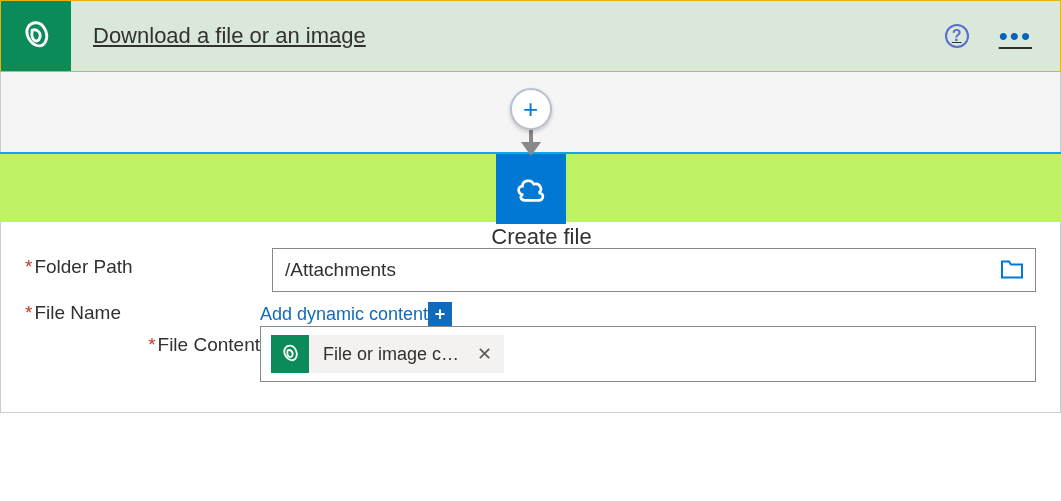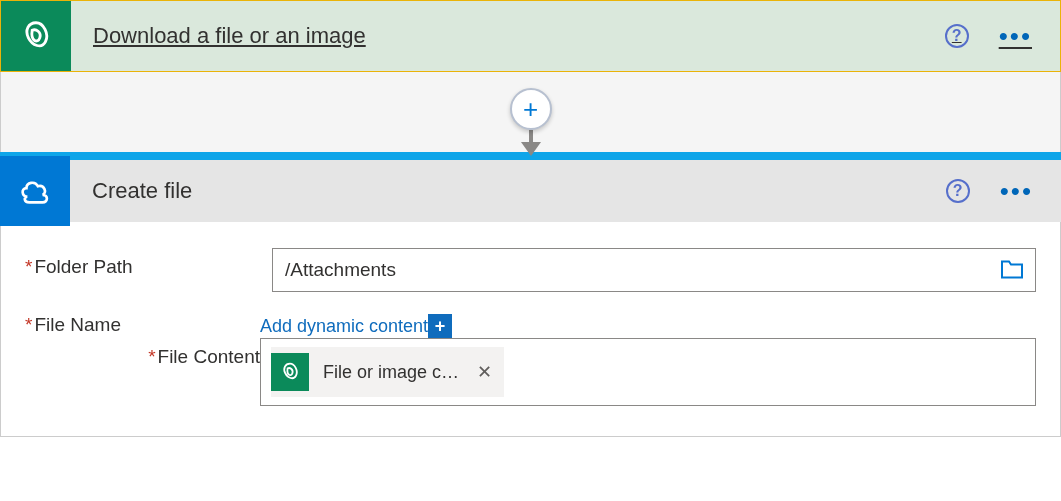--- a/index.html
+++ b/index.html
@@ -15,21 +15,21 @@
     margin-bottom: 0;
     text-decoration: underline;
   }
   
   .action-head {
     display: flex;
     align-items: center;
     height: 70px;
   }
   .head-green { background: #DAE8DC; }
-  .head-blue  { background: #e5e5e5; border-top: 8px solid #0ea5e9;}
+  .head-blue  { background: #bef264; border-top: 2px solid #0ea5e9; flex-direction: column;}
   .head-icon-box {
     width: 70px;
     height: 70px;
     display: flex;
     align-items: center;
     justify-content: center;
     flex-shrink: 0;
   }
   .green-box { background: #0B8A5A; }
   .blue-box  { background: #0078D4; }
@@ -110,21 +110,21 @@
   }
   
   .form-body {
     border: 1px solid #ccc;
     border-top: none;
     padding: 20px 24px 30px 24px;
   }
   .form-row {
     display:flex;
     align-items:flex-start;
-    margin-top: 14px;
+    margin-top: 2px;
   }
   .form-row:first-child { margin-top: 6px; gap: 12px; }
   .label-col {
     width: 235px;
     flex-shrink:0;
     font-size:19px;
     color:#323130;
     padding-top:8px;
   }
   .req-star { color:#C33626; margin-right:2px; }
@@ -180,21 +180,21 @@
     border:1px solid #8A8886;
     padding:8px 10px;
     min-height:48px;
     display:flex;
     align-items:center;
   }
   .token-chip {
     display:flex;
     align-items:center;
     background:#F3F2F1;
-    height:50px;
+    height:38px;
   }
   .chip-icon {
     width:38px;height:38px;
     background:#0B8A5A;
     display:flex;align-items:center;justify-content:center;
   }
   .chip-icon svg{width:24px;height:24px;}
   .chip-text {
     padding:0 14px;
     font-size:18px;

